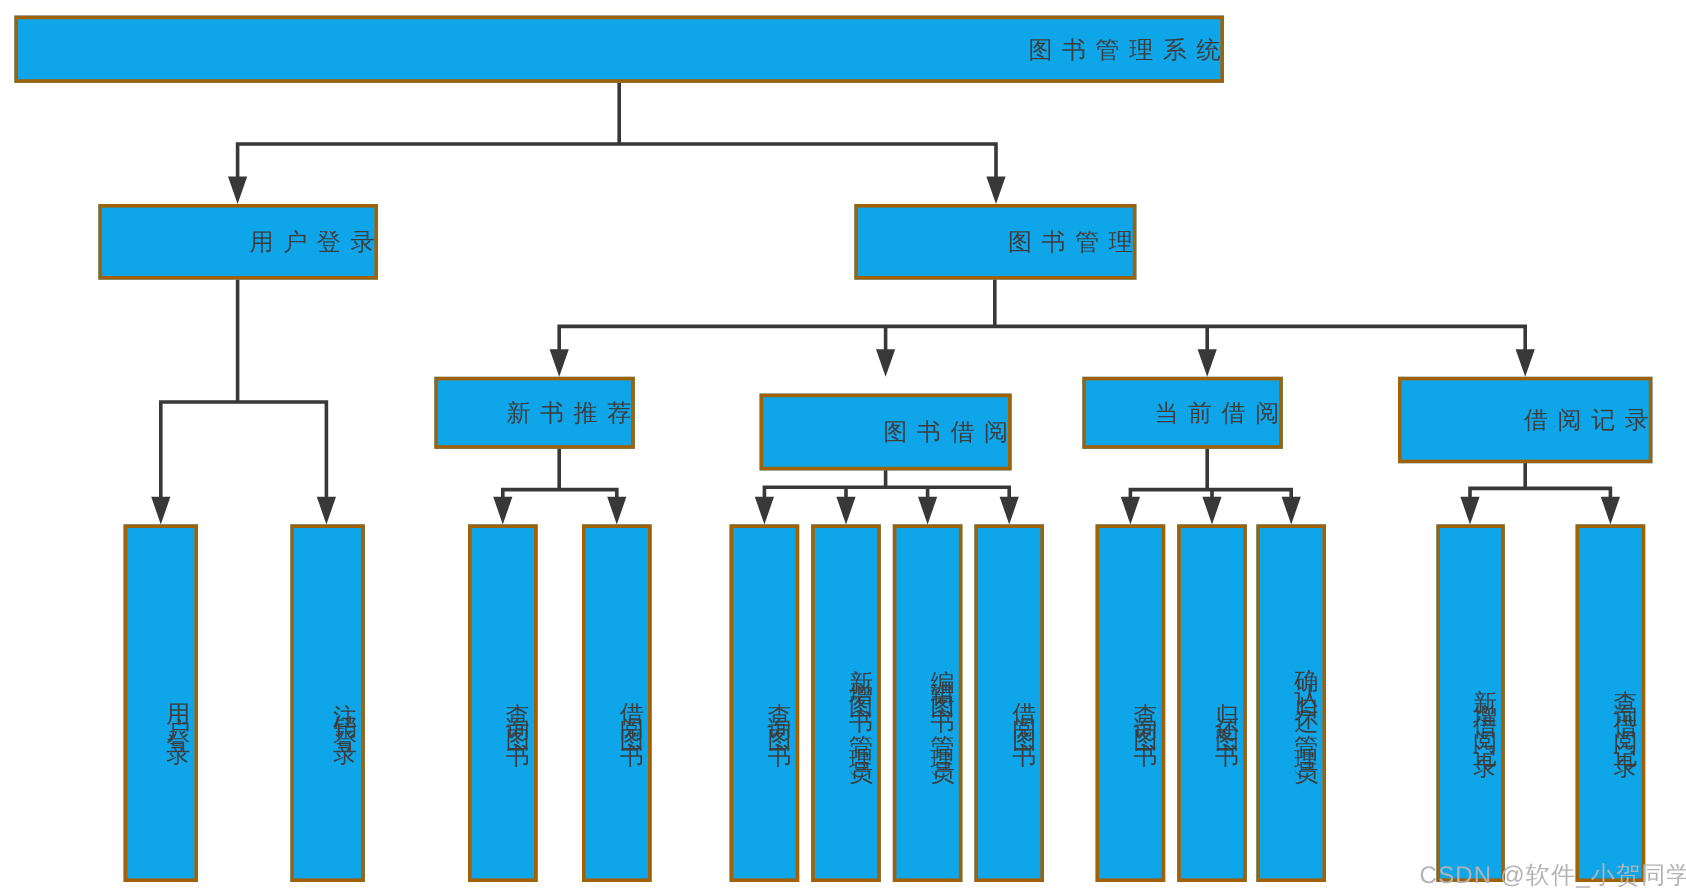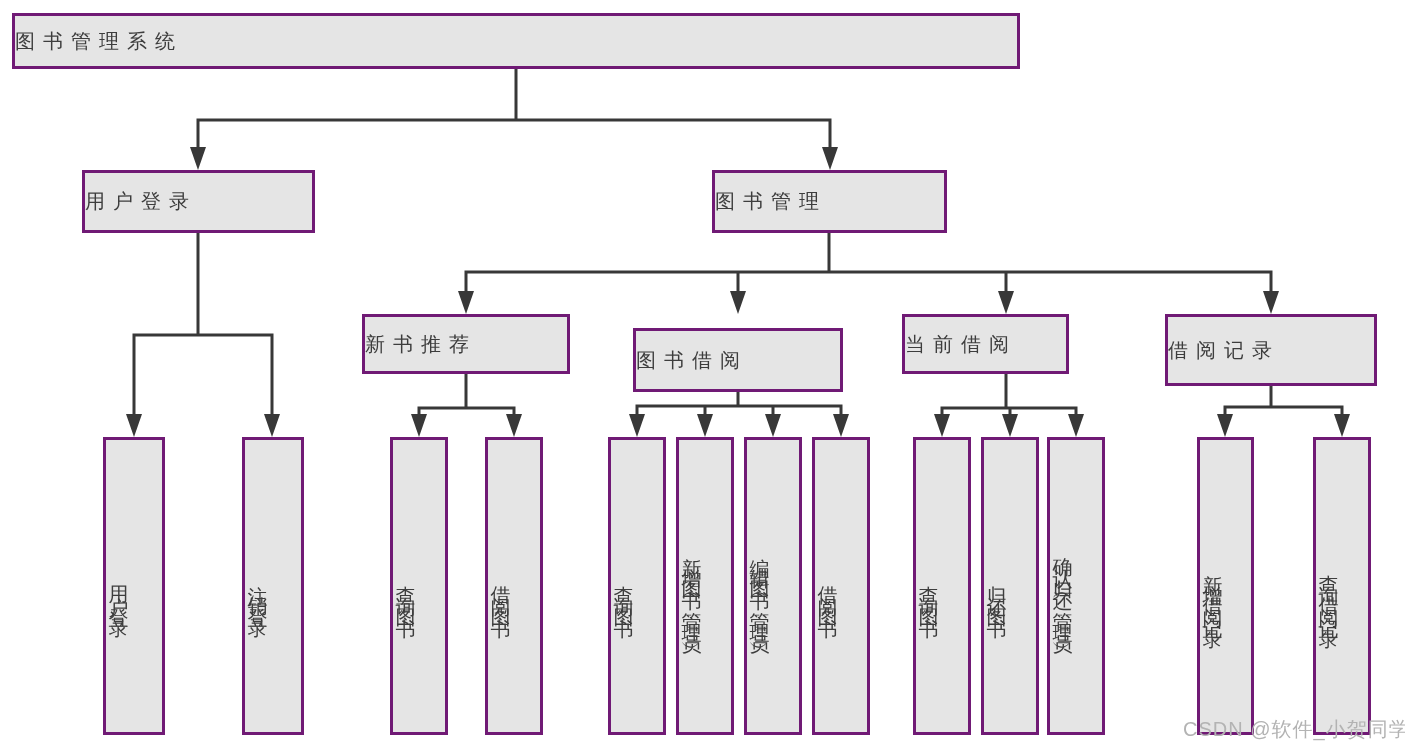--- a/index.html
+++ b/index.html
@@ -6,24 +6,24 @@
   .canvas{
     position:relative;
     width:1405px;height:747px;
     background:#ffffff;
     font-family:"Liberation Sans",sans-serif;
     overflow:hidden;
   }
   svg.connectors{position:absolute;left:0;top:0;z-index:1;}
   .node{
     position:absolute;
-    background:#e5e5e5;
-    border:3px solid #701a75;
+    background:#0ea5e9;
+    border:3px solid #a16207;
     box-sizing:border-box;
-    display:flex;align-items:center;justify-content:flex-start;
+    display:flex;align-items:center;justify-content:flex-end;
     color:#3d3d3d;
     z-index:2;
   }
   .h-node{font-size:20px;}
   .h-node .label{letter-spacing:8px;margin-right:-8px;white-space:nowrap;}
   .v-node{top:437px;height:298px;}
   .v-text{
     writing-mode:vertical-rl;
     text-orientation:mixed;
     font-size:20px;
@@ -91,21 +91,21 @@
     <span class="label">图书管理系统</span>
   </div>
 
   <div class="node h-node" style="left:82px;top:170px;width:233px;height:63px">
     <span class="label">用户登录</span>
   </div>
   <div class="node h-node" style="left:712px;top:170px;width:235px;height:63px">
     <span class="label">图书管理</span>
   </div>
 
-  <div class="node h-node" style="left:362px;top:314px;width:208px;height:60px">
+  <div class="node h-node" style="left:362px;top:314px;width:167px;height:60px">
     <span class="label">新书推荐</span>
   </div>
   <div class="node h-node" style="left:633px;top:328px;width:210px;height:64px">
     <span class="label">图书借阅</span>
   </div>
   <div class="node h-node" style="left:902px;top:314px;width:167px;height:60px">
     <span class="label">当前借阅</span>
   </div>
   <div class="node h-node" style="left:1165px;top:314px;width:212px;height:72px">
     <span class="label">借阅记录</span>

